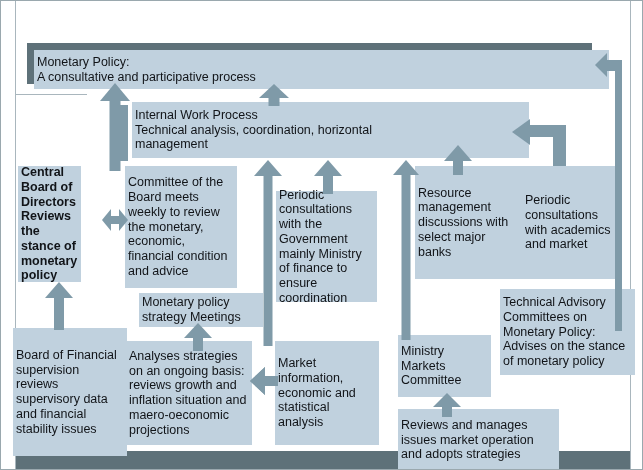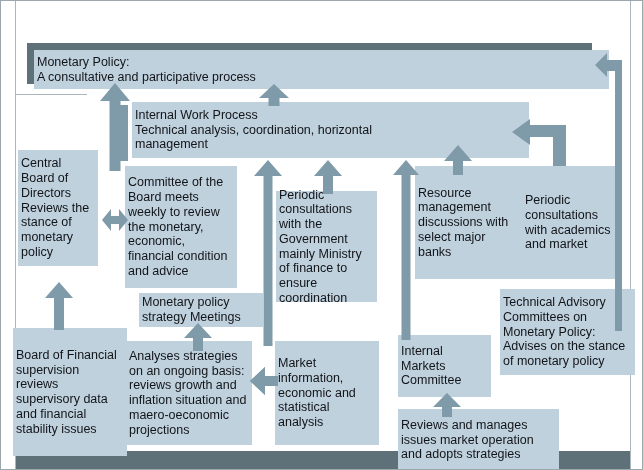--- a/index.html
+++ b/index.html
@@ -99,21 +99,21 @@
   </div>
 
   <div class="box" style="left:131px;top:101px;width:397px;height:56px;">
     <span>
       <span>Internal Work Process</span>
       <span>Technical analysis, coordination, horizontal</span>
       <span>management</span>
     </span>
   </div>
 
-  <div class="box" style="left:17px;top:149px;width:80px;height:116px;">
+  <div class="box" style="left:17px;top:165px;width:63px;height:116px;font-weight:bold;">
     <span>Central Board of Directors Reviews the stance of monetary policy</span>
   </div>
 
   <div class="box" style="left:124px;top:165px;width:112px;height:122px;">
     <span>Committee of the Board meets weekly to review the monetary, economic, financial condition and advice</span>
   </div>
 
   <div class="box" style="left:275px;top:190px;width:101px;height:111px;">
     <span>Periodic consultations with the Government mainly Ministry of finance to ensure coordination</span>
   </div>
@@ -140,21 +140,21 @@
 
   <div class="box" style="left:125px;top:340px;width:126px;height:104px;">
     <span>Analyses strategies on an ongoing basis: reviews growth and inflation situation and maero-oeconomic projections</span>
   </div>
 
   <div class="box" style="left:274px;top:340px;width:104px;height:104px;">
     <span>Market information, economic and statistical analysis</span>
   </div>
 
   <div class="box" style="left:397px;top:334px;width:93px;height:62px;">
-    <span>Internal Markets Committee</span>
+    <span>Ministry Markets Committee</span>
   </div>
 
   <div class="box" style="left:397px;top:408px;width:161px;height:62px;">
     <span>Reviews and manages issues market operation and adopts strategies</span>
   </div>
 
   <div class="arrow-up" style="left:99px;top:82px;width:30px;height:88px;">
     <div class="head" style="border-left-width:15px;border-right-width:15px;border-bottom-width:18px;"></div>
     <div class="shaft" style="width:11px;height:70px;"></div>
   </div>

